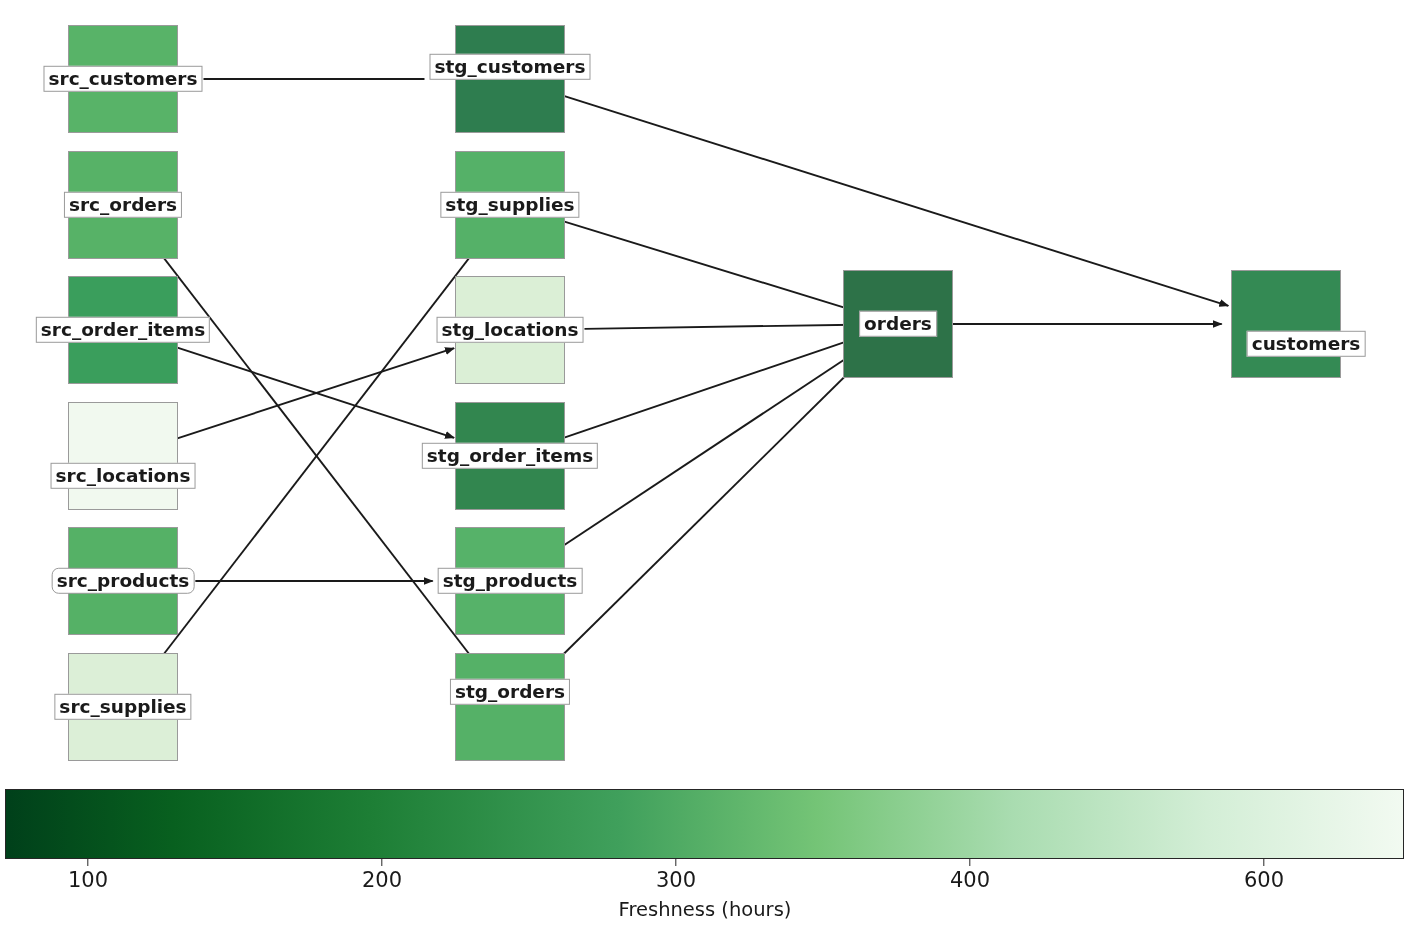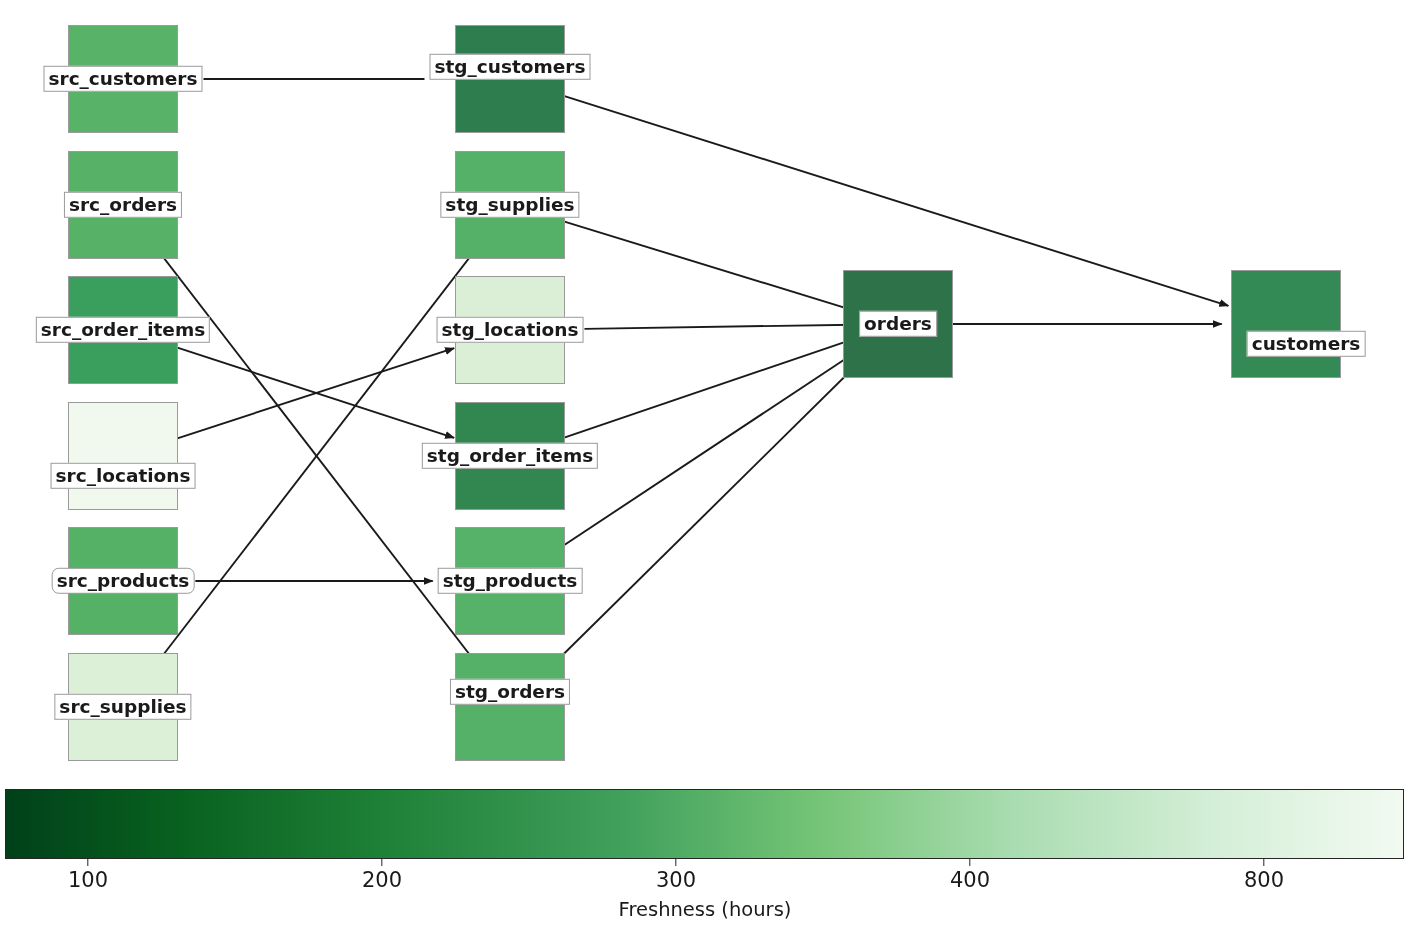--- a/index.html
+++ b/index.html
@@ -127,16 +127,16 @@
   <div class="cbar-tick" style="left:88px"></div>
   <div class="cbar-tick" style="left:382px"></div>
   <div class="cbar-tick" style="left:676px"></div>
   <div class="cbar-tick" style="left:970px"></div>
   <div class="cbar-tick" style="left:1264px"></div>
 
   <div class="cbar-ticklabel" style="left:88px">100</div>
   <div class="cbar-ticklabel" style="left:382px">200</div>
   <div class="cbar-ticklabel" style="left:676px">300</div>
   <div class="cbar-ticklabel" style="left:970px">400</div>
-  <div class="cbar-ticklabel" style="left:1264px">800</div>
+  <div class="cbar-ticklabel" style="left:1264px">600</div>
 
   <div id="cbar-title">Freshness (hours)</div>
 </div>
 
 </body></html>

